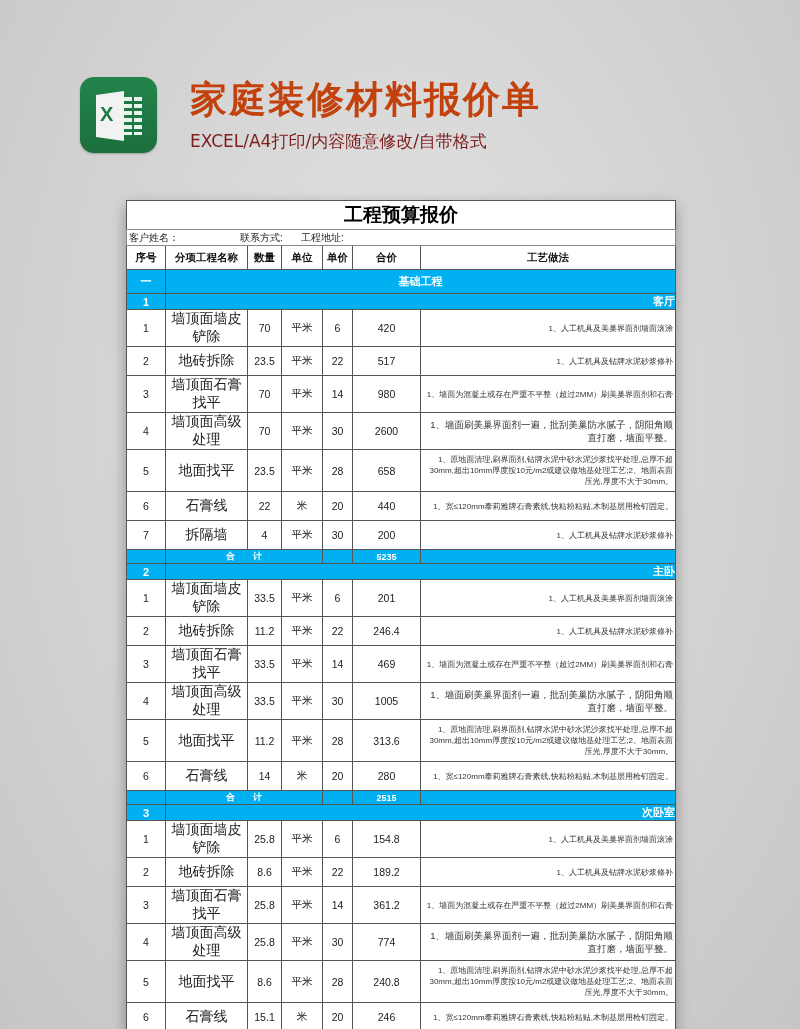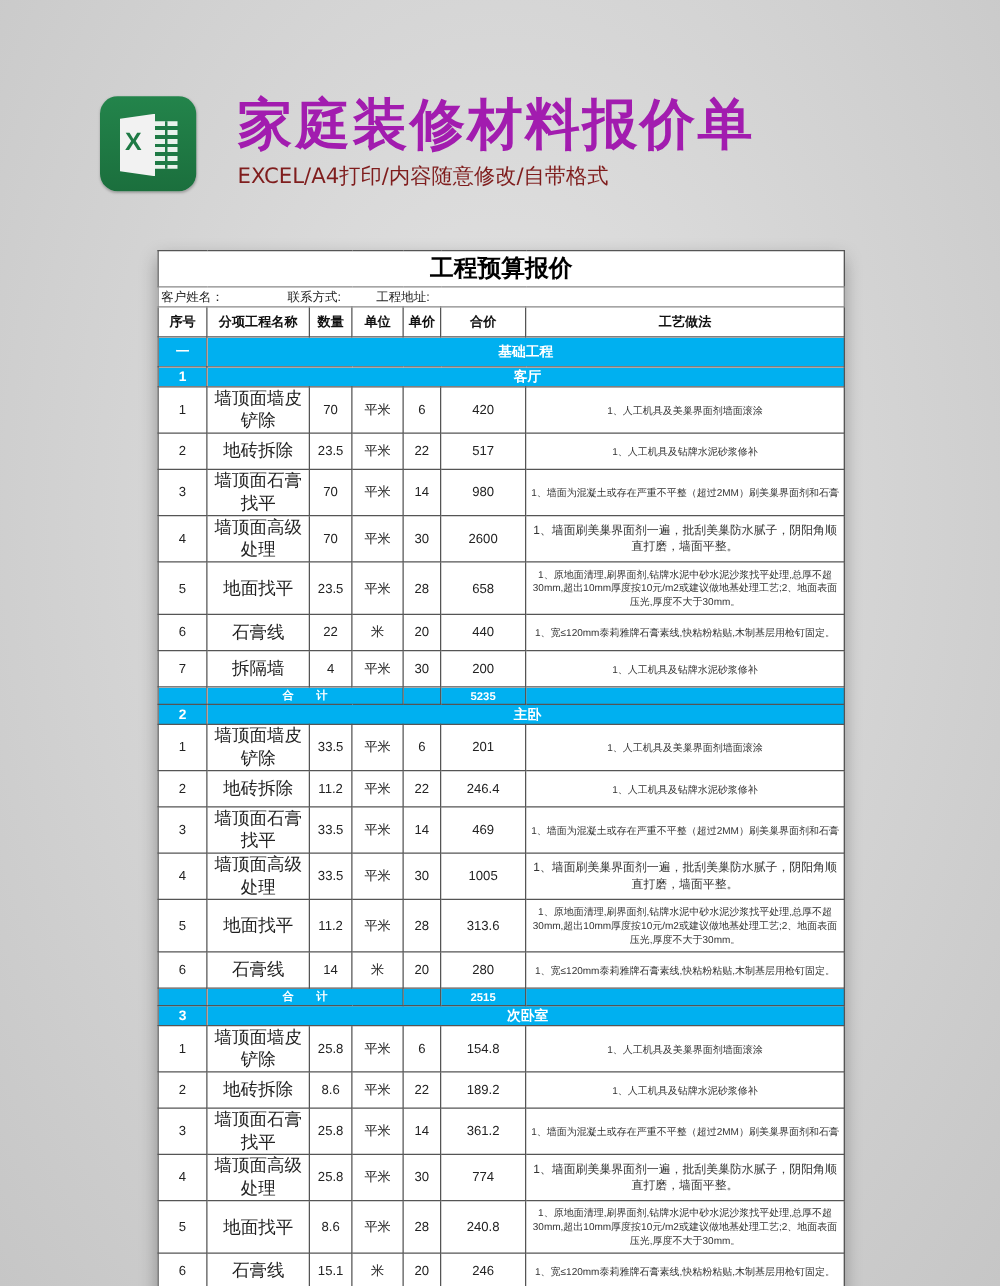--- a/index.html
+++ b/index.html
@@ -7,40 +7,40 @@
     background:radial-gradient(ellipse at 50% 40%,#e4e4e4 0%,#d2d2d2 60%,#c6c6c6 100%);
     font-family:"DejaVu Sans","Liberation Sans",sans-serif;}
   .app-icon{position:absolute;left:80px;top:77px;width:77px;height:76px;border-radius:14px;
     background:linear-gradient(180deg,#23844b,#1b6f3d);box-shadow:0 1px 2px rgba(0,0,0,.25);}
   .app-icon .page{position:absolute;left:16px;top:14px;width:28px;height:50px;background:#f2f2f2;
     clip-path:polygon(0 8%,100% 0,100% 100%,0 92%);}
   .app-icon .x{position:absolute;left:20px;top:26px;font:bold 20px "Liberation Sans",sans-serif;color:#1e7a45;}
   .app-icon .grid{position:absolute;left:44px;top:20px;width:18px;height:38px;
     background:repeating-linear-gradient(180deg,#e9f2ec 0 4px,#1e7a45 4px 7px);}
   .app-icon .grid::after{content:"";position:absolute;left:8px;top:0;width:2px;height:100%;background:#1e7a45;}
-  .main-title{position:absolute;left:190px;top:76px;font-size:44px;font-weight:bold;color:#a21caf;letter-spacing:2px;
+  .main-title{position:absolute;left:190px;top:76px;font-size:37px;font-weight:bold;color:#c2410c;letter-spacing:2px;
     font-family:"DejaVu Sans",sans-serif;line-height:48px;}
   .subtitle{position:absolute;left:190px;top:130px;font-size:17px;color:#7f1d1d;line-height:22px;
     font-family:"DejaVu Sans",sans-serif;}
   .sheet{position:absolute;left:126px;top:200px;width:549px;background:#fff;
     box-shadow:0 6px 14px rgba(0,0,0,.35);}
   table{border-collapse:collapse;width:549px;table-layout:fixed;font-family:Liberation Sans, sans-serif;}
   td{border:1px solid #555;padding:0;font-size:10px;color:#222;text-align:center;vertical-align:middle;overflow:hidden;}
   .title-cell{height:28px;font-size:19px;font-weight:bold;color:#000;border-bottom:1px solid #888;}
   .info-row td{height:15px;text-align:right;font-size:10px;border-color:#888;position:relative;}
   .info-row span{position:absolute;top:1px;white-space:nowrap;}
   .hdr td{height:23px;font-weight:bold;font-size:10.5px;color:#111;}
   .band td{background:#00b0f0;color:#fff;font-weight:bold;}
   .band.cat td{height:23px;font-size:11px;}
   .band.sec td{height:15px;font-size:11px;}
-  .band.sec td.name{text-align:center;padding-left:3px;}
+  .band.sec td.name{text-align:right;padding-left:3px;}
   .band.tot td{height:13px;font-size:9px;}
   .item td{height:26px;font-size:10.5px;}
   .item.tall td{height:39px;}
-  .item td.craft{text-align:center;font-size:8px;line-height:11px;padding:1px 2px;color:#333;}
+  .item td.craft{text-align:right;font-size:8px;line-height:11px;padding:1px 2px;color:#333;}
   .item td.craft.big{font-size:9.5px;line-height:13px;}
   .item td.nm{font-size:14px;}
 </style>
 </head>
 <body>
 
 <div class="app-icon">
   <div class="page"></div>
   <div class="x">X</div>
   <div class="grid"></div>
@@ -59,21 +59,21 @@
         <col style="width:68px">
         <col style="width:255px">
     </colgroup>
     <tbody id="tbody">
       <tr>
           <td colspan="7" class="title-cell">工程预算报价</td>
         </tr>
       <tr class="info-row">
         <td colspan="7" style="height:15px">
           <span style="left:2px">客户姓名：</span>
-          <span style="left:103px">联系方式:</span>
+          <span style="left:113px">联系方式:</span>
           <span style="left:174px">工程地址:</span>
         </td>
       </tr>
       <tr class="hdr">
         <td>序号</td>
         <td>分项工程名称</td>
         <td>数量</td>
         <td>单位</td>
         <td>单价</td>
         <td>合价</td>

